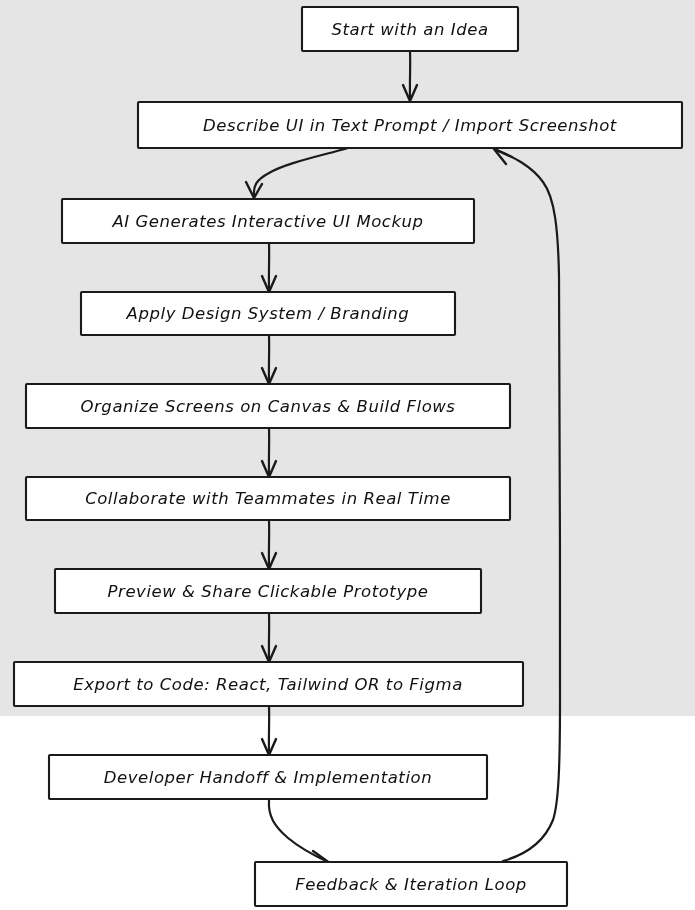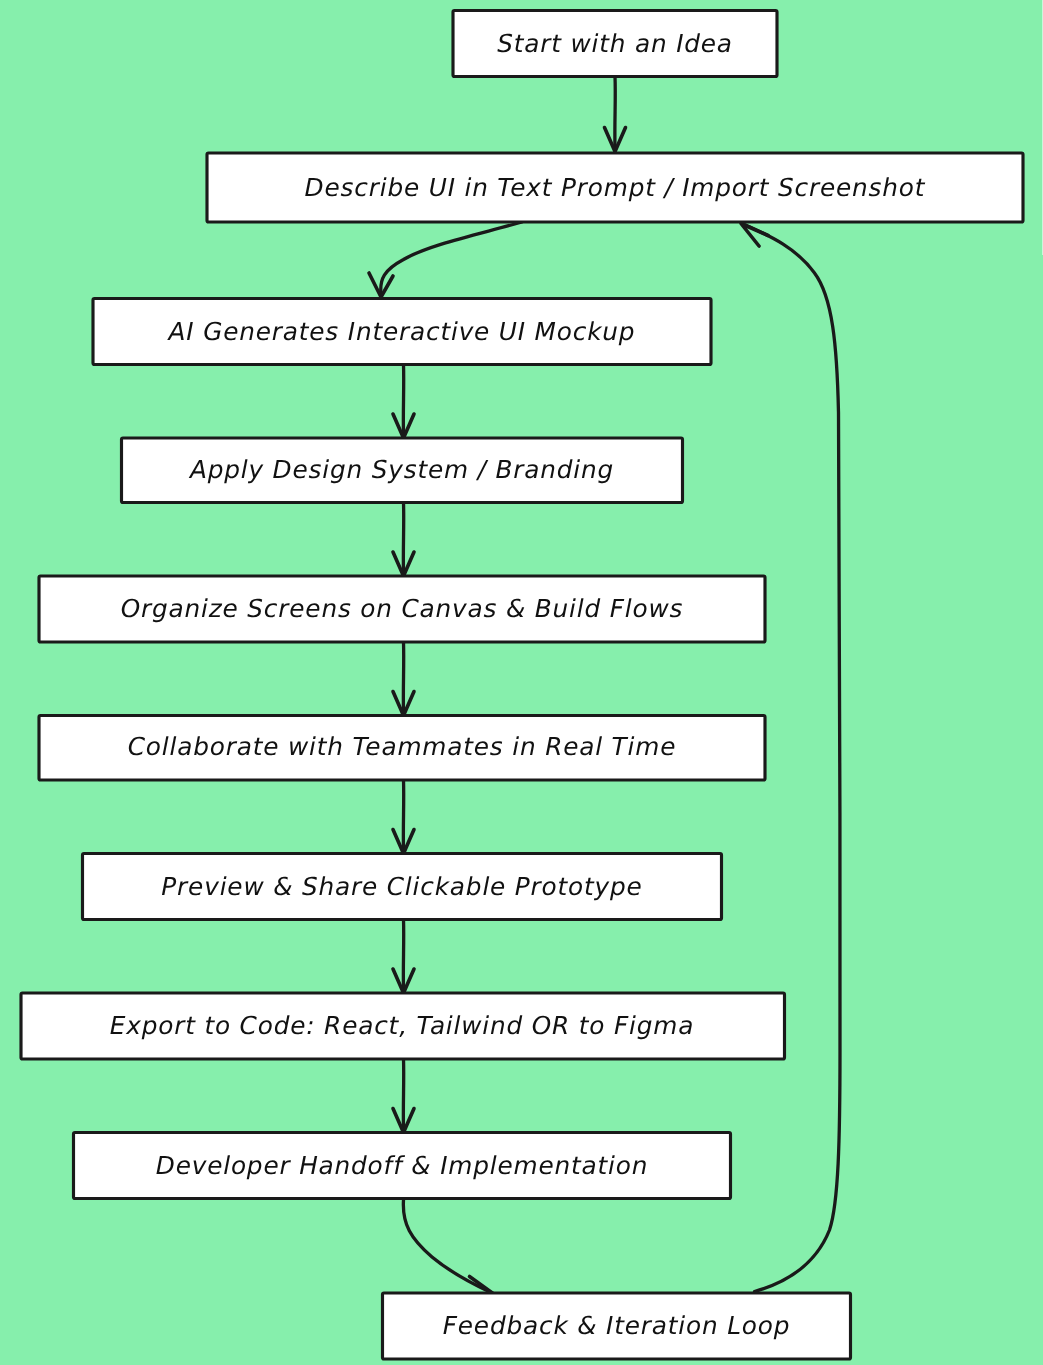--- a/index.html
+++ b/index.html
@@ -1,21 +1,21 @@
 <!DOCTYPE html>
 <html><head>
 <meta charset="utf-8">
 <title>Flowchart</title>
 <style>
   html,body{margin:0;padding:0;background:#ffffff;}
   body{
     width:695px;height:910px;overflow:hidden;
     font-family:"DejaVu Sans","Liberation Sans",sans-serif;
   }
-  #canvas{position:relative;width:695px;height:910px;background:#86efac;}
+  #canvas{position:relative;width:695px;height:716px;background:#e5e5e5;}
   svg#flow{position:absolute;left:0;top:0;width:695px;height:910px;display:block;}
 
   .node-rect{
     fill:#ffffff;
     stroke:#1a1a1a;
     stroke-width:2.1;
     stroke-linejoin:round;
   }
   .node-label{
     fill:#111111;

